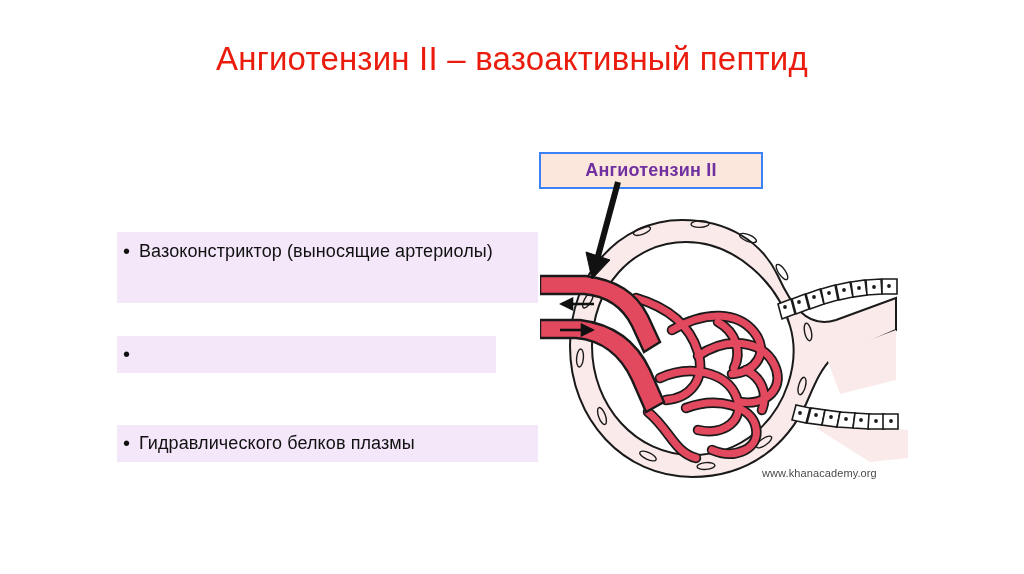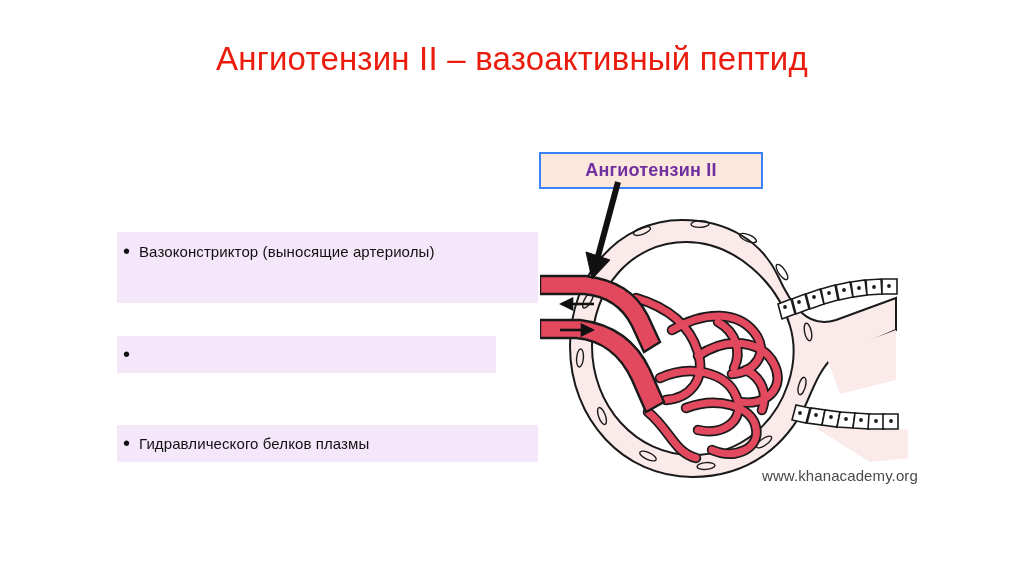--- a/index.html
+++ b/index.html
@@ -42,21 +42,21 @@
     color: #111111;
     font-size: 20px;
     line-height: 30px;
     width: 16px;
     flex: 0 0 16px;
     text-align: left;
     margin-left: 6px;
   }
   .bullet-text {
     color: #111111;
-    font-size: 15px;
+    font-size: 18px;
     line-height: 31px;
     letter-spacing: 0.1px;
     padding-right: 20px;
   }
   #bullet-0 { left: 117px; top: 232px; width: 421px; height: 71px; padding-top: 4px; }
   #bullet-1 { left: 117px; top: 336px; width: 379px; height: 37px; padding-top: 3px; }
   #bullet-2 { left: 117px; top: 425px; width: 421px; height: 37px; padding-top: 3px; }
 
   
   #angiotensin-box {
@@ -88,21 +88,21 @@
     width: 380px;
     height: 320px;
   }
   #diagram svg { display: block; }
 
   #attribution {
     position: absolute;
     left: 762px;
     top: 467px;
     color: #4a4a4a;
-    font-size: 15px;
+    font-size: 11px;
     letter-spacing: 0.1px;
     white-space: nowrap;
   }
 </style>
 </head>
 <body>
 
 <div id="slide-title">Ангиотензин II – вазоактивный пептид</div>
 
 <div class="bullet-row" id="bullet-0">

